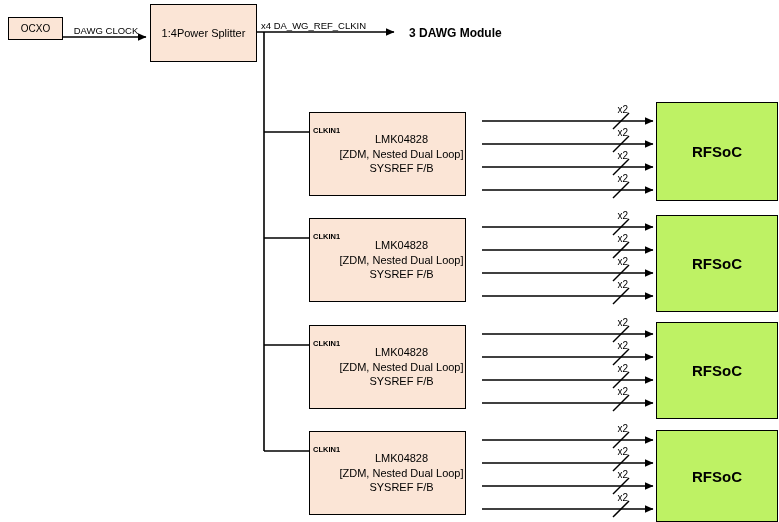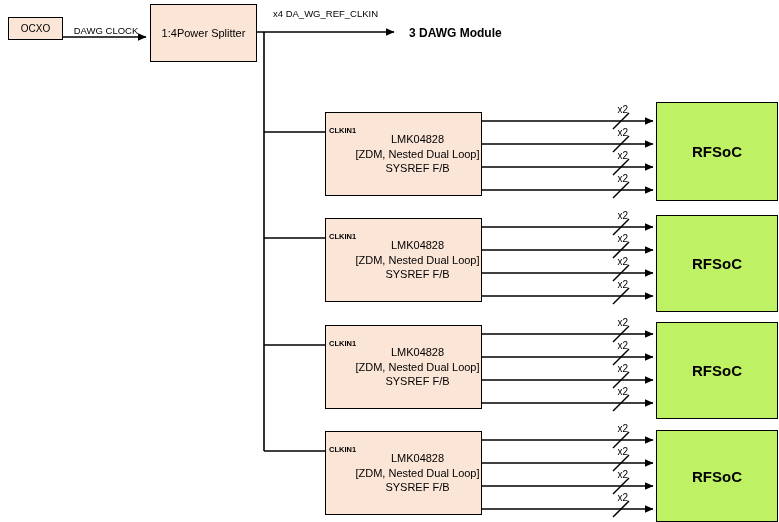--- a/index.html
+++ b/index.html
@@ -19,21 +19,21 @@
     border: 1px solid #000;
     display: flex;
     align-items: center;
     justify-content: center;
     text-align: center;
   }
   .peach { background: #FBE5D6; }
   .blue  { background: #bef264; }
   .ocxo  { left: 8px; top: 17px; width: 55px; height: 23px; font-size: 10px; }
   .splitter { left: 150px; top: 4px; width: 107px; height: 58px; font-size: 11px; flex-direction: row; line-height: 1.35; }
-  .lmk { left: 325px; width: 157px; height: 84px; font-size: 11px; padding-left: 28px; }
+  .lmk { left: 309px; width: 157px; height: 84px; font-size: 11px; padding-left: 28px; }
   .lmk .clkin {
     position: absolute; left: 3px; top: 13px;
     font-size: 7.5px; font-weight: bold;
   }
   .lmk .lmk-text { line-height: 1.35; }
   .rfsoc { left: 656px; width: 122px; font-size: 15px; font-weight: bold; }
   .floating { position: absolute; white-space: nowrap; }
   .wire-lbl { font-size: 9.5px; }
   .dawg { font-size: 12px; font-weight: bold; }
   .x2 {
@@ -115,21 +115,21 @@
     <span>OCXO</span>
   </div>
 
   <div class="floating wire-lbl" style="left:64px; top:25px; width:84px; text-align:center;">DAWG CLOCK</div>
 
   <div class="box peach splitter">
     <div>1:4</div>
     <div>Power Splitter</div>
   </div>
 
-  <div class="floating wire-lbl" style="left:261px; top:8px;margin-left:12px;">x4 DA_WG_REF_CLKIN</div>
+  <div class="floating wire-lbl" style="left:261px; top:20px;">x4 DA_WG_REF_CLKIN</div>
 
   <div class="floating dawg" style="left:409px; top:26px;">3 DAWG Module</div>
 
   <div class="box peach lmk" style="top:112px;">
     <span class="clkin">CLKIN1</span>
     <div class="lmk-text">
       <div>LMK04828</div>
       <div>[ZDM, Nested Dual Loop]</div>
       <div>SYSREF F/B</div>
     </div>

